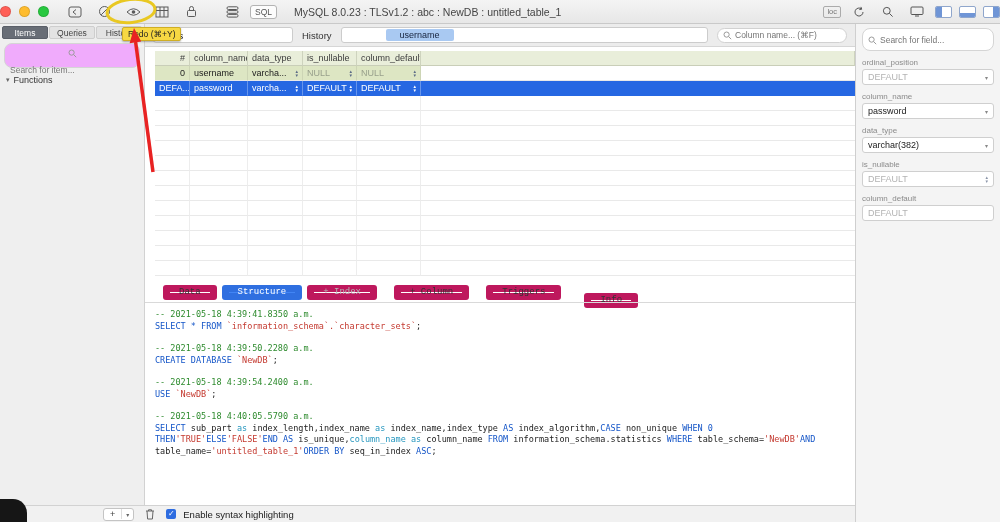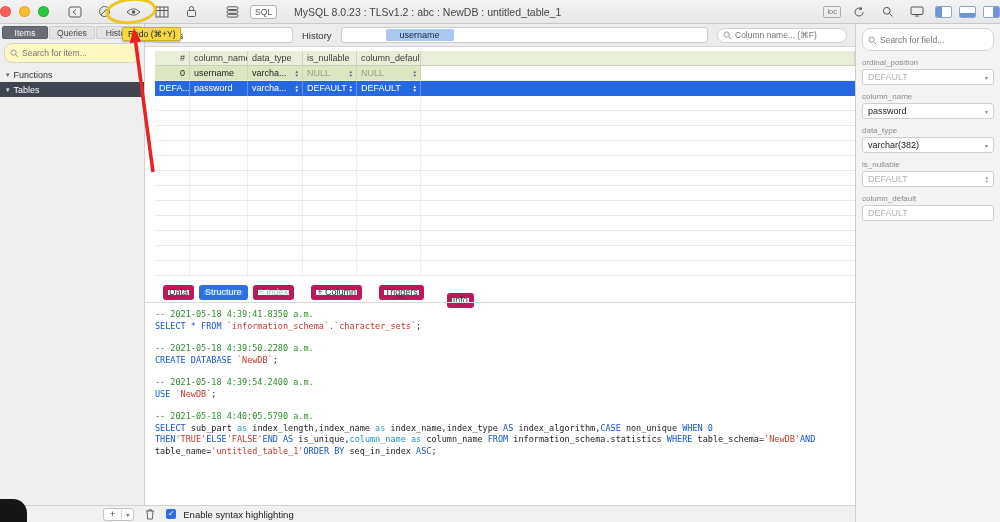--- a/index.html
+++ b/index.html
@@ -25,22 +25,22 @@
   .fill-bottom { left:0; right:0; bottom:0; height:4px; border-radius:0 0 1px 1px; }
   .fill-right { right:0; top:0; bottom:0; width:6px; border-radius:0 1px 1px 0; }
 
   
   .sidebar { position:absolute; left:0; top:24px; width:145px; height:481px;
     background:#efefef; border-right:1px solid #d2d2d2; z-index:2; }
   .sb-tabs { display:flex; gap:1px; padding:2px 2px 1px 2px;align-items:center; }
   .sb-tab { flex:1; height:13px; font-size:8.5px; color:#444; background:#e3e3e3;
     border:1px solid #cecece; display:flex; align-items:center; justify-content:center; border-radius:2px; overflow:hidden; white-space:nowrap; }
   .sb-tab.active { background:#686d76; color:#fff; border-color:#5a5f68; }
-  .sb-search { margin:3px 4px 4px 4px; height:20px; background:#fef9c3; border:1px solid #d5d5d5;
-    border-radius:8px; display:flex; align-items:center; padding:0 5px; gap:3px; }
+  .sb-search { margin:3px 4px 4px 4px; height:25px; background:#f0abfc; border:1px solid #d5d5d5;
+    border-radius:8px; display:flex; align-items:center; padding:0 5px; gap:3px;flex-direction:column; }
   .sb-search input, .insp-search input { border:none; outline:none; font-size:8.5px; width:100%;
     background:transparent; color:#333; font-family:"Liberation Sans",sans-serif; }
   .sb-row { height:15px; display:flex; align-items:center; padding:0 6px; font-size:9px; color:#333; gap:4px; }
   .sb-row .tri { font-size:7px; color:#666; }
   .sb-row.dark { background:#3e4450; color:#fff; }
   .sb-row.dark .tri { color:#e0e0e0; }
 
   
   .main { position:absolute; left:145px; top:24px; width:710px; height:481px; background:#fff; z-index:1; }
   .main-topbar { position:absolute; left:0; top:0; width:710px; height:23px; background:#ececec;
@@ -69,22 +69,22 @@
   .row-sel .cell { background:#2667e2; color:#fff; border-right-color:rgba(255,255,255,0.3); border-bottom-color:#2667e2; }
   .row-sel .cell.col-num { justify-content:flex-start; }
   .cell .muted { color:#98a08c; }
   .stepper { display:flex; flex-direction:column; margin-left:auto; line-height:4px; font-size:5px;
     color:#5a6a85; }
   .row-sel .stepper { color:#fff; }
 
   
   .struct-tabs { position:absolute; left:0; top:258px; width:710px; height:20px;
     display:flex; align-items:center; padding:0 18px; gap:5px; }
-  .stab { height:15px; border:5px solid #be185d; border-radius:3px; background:#fff; font-size:9px;
-    color:#333; display:flex; align-items:center; padding:0 1px; }
+  .stab { height:15px; border:7px solid #be185d; border-radius:3px; background:#fff; font-size:9px;
+    color:#333; display:flex; align-items:center; padding:0 9px;font-family:Liberation Mono, monospace; }
   .stab.active { background:#4285f4; border-color:#2f6fe0; color:#fff; }
   .stab.disabled { color:#b6b6b6; }
   .ml12 { margin-left:12px; } .ml18 { margin-left:18px;margin-top:16px; }
 
   
   .log { position:absolute; left:0; top:278px; width:710px; height:203px; border-top:1px solid #d9d9d9;
     padding:6px 10px; font-family:"DejaVu Sans Mono", monospace; font-size:8.5px; line-height:11.5px;
     overflow:hidden; white-space:pre-wrap; word-break:break-all; }
   .log-block { margin-bottom:11px; }
   .tok-c { color:#2e8b2e; } .tok-k { color:#1556c8; } .tok-a { color:#2596be; }
@@ -217,24 +217,20 @@
           <circle cx="3.6" cy="3.6" r="2.6" fill="none" stroke="#9b9b9b"></circle>
           <line x1="5.6" y1="5.6" x2="8.2" y2="8.2" stroke="#9b9b9b"></line>
         </svg>
     </span>
     <input type="text" placeholder="Search for item..." style="">
   </div>
   <div class="sb-row">
     <span class="tri">▾</span>
     <span>Functions</span>
   </div>
-  <div class="sb-row dark">
-    <span class="tri">▾</span>
-    <span>Tables</span>
-  </div>
 </div>
 
 <div class="main">
 
   <div class="main-topbar">
     <div class="field tn-field">
       <input type="text" value="users" style="">
     </div>
     <span class="primary-label">History</span>
     <div class="field pk-field">

